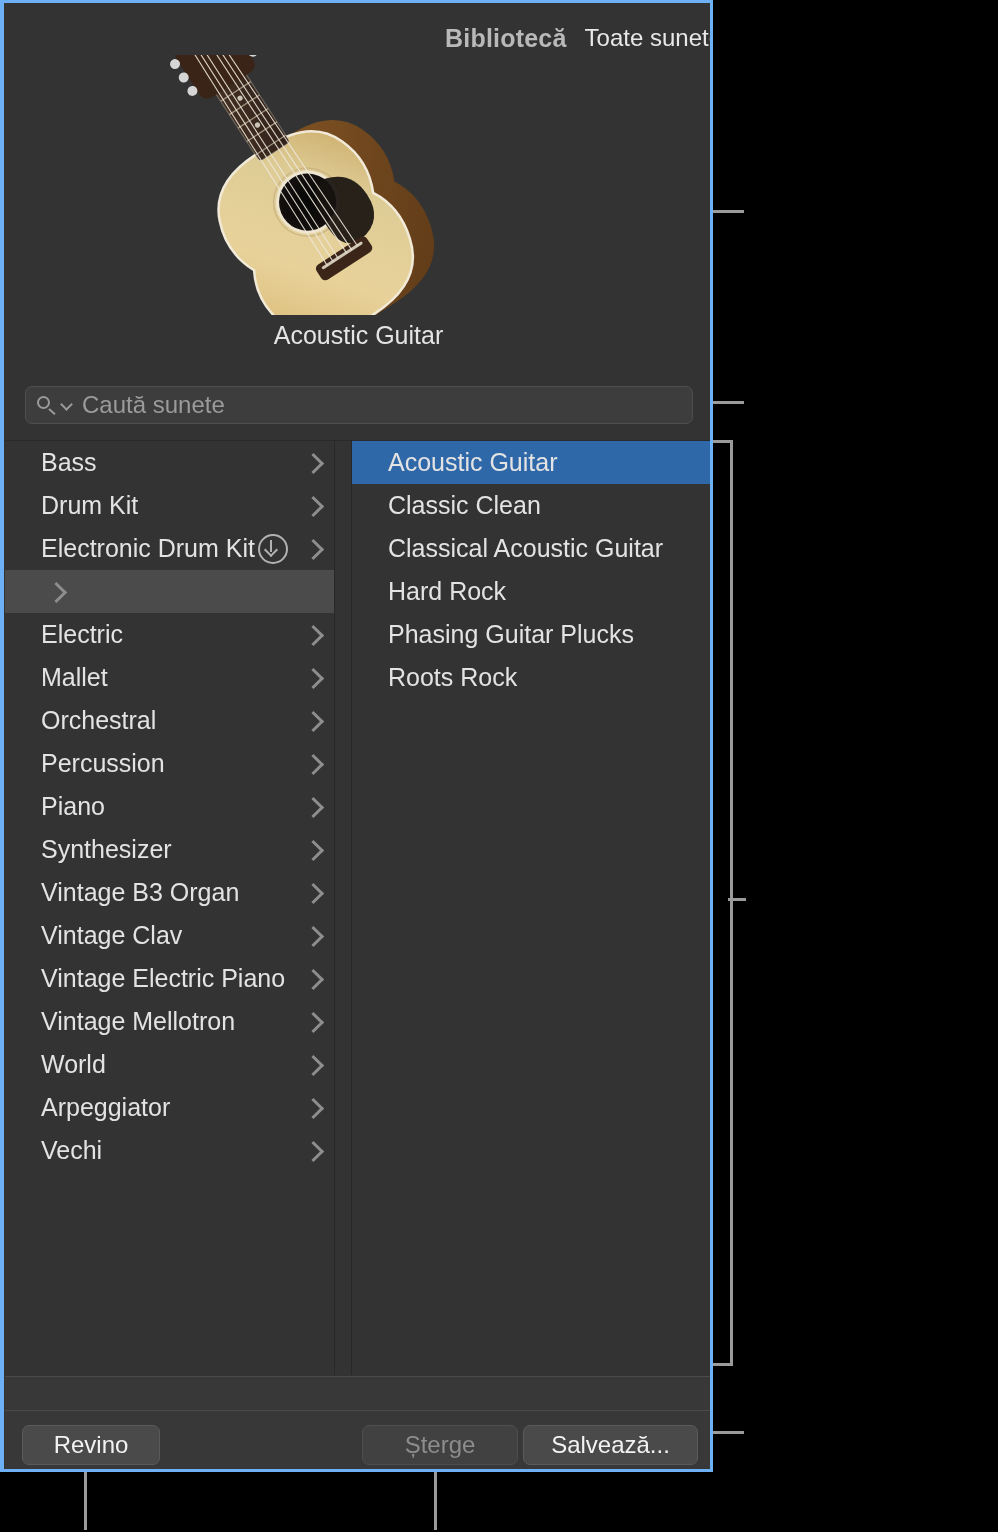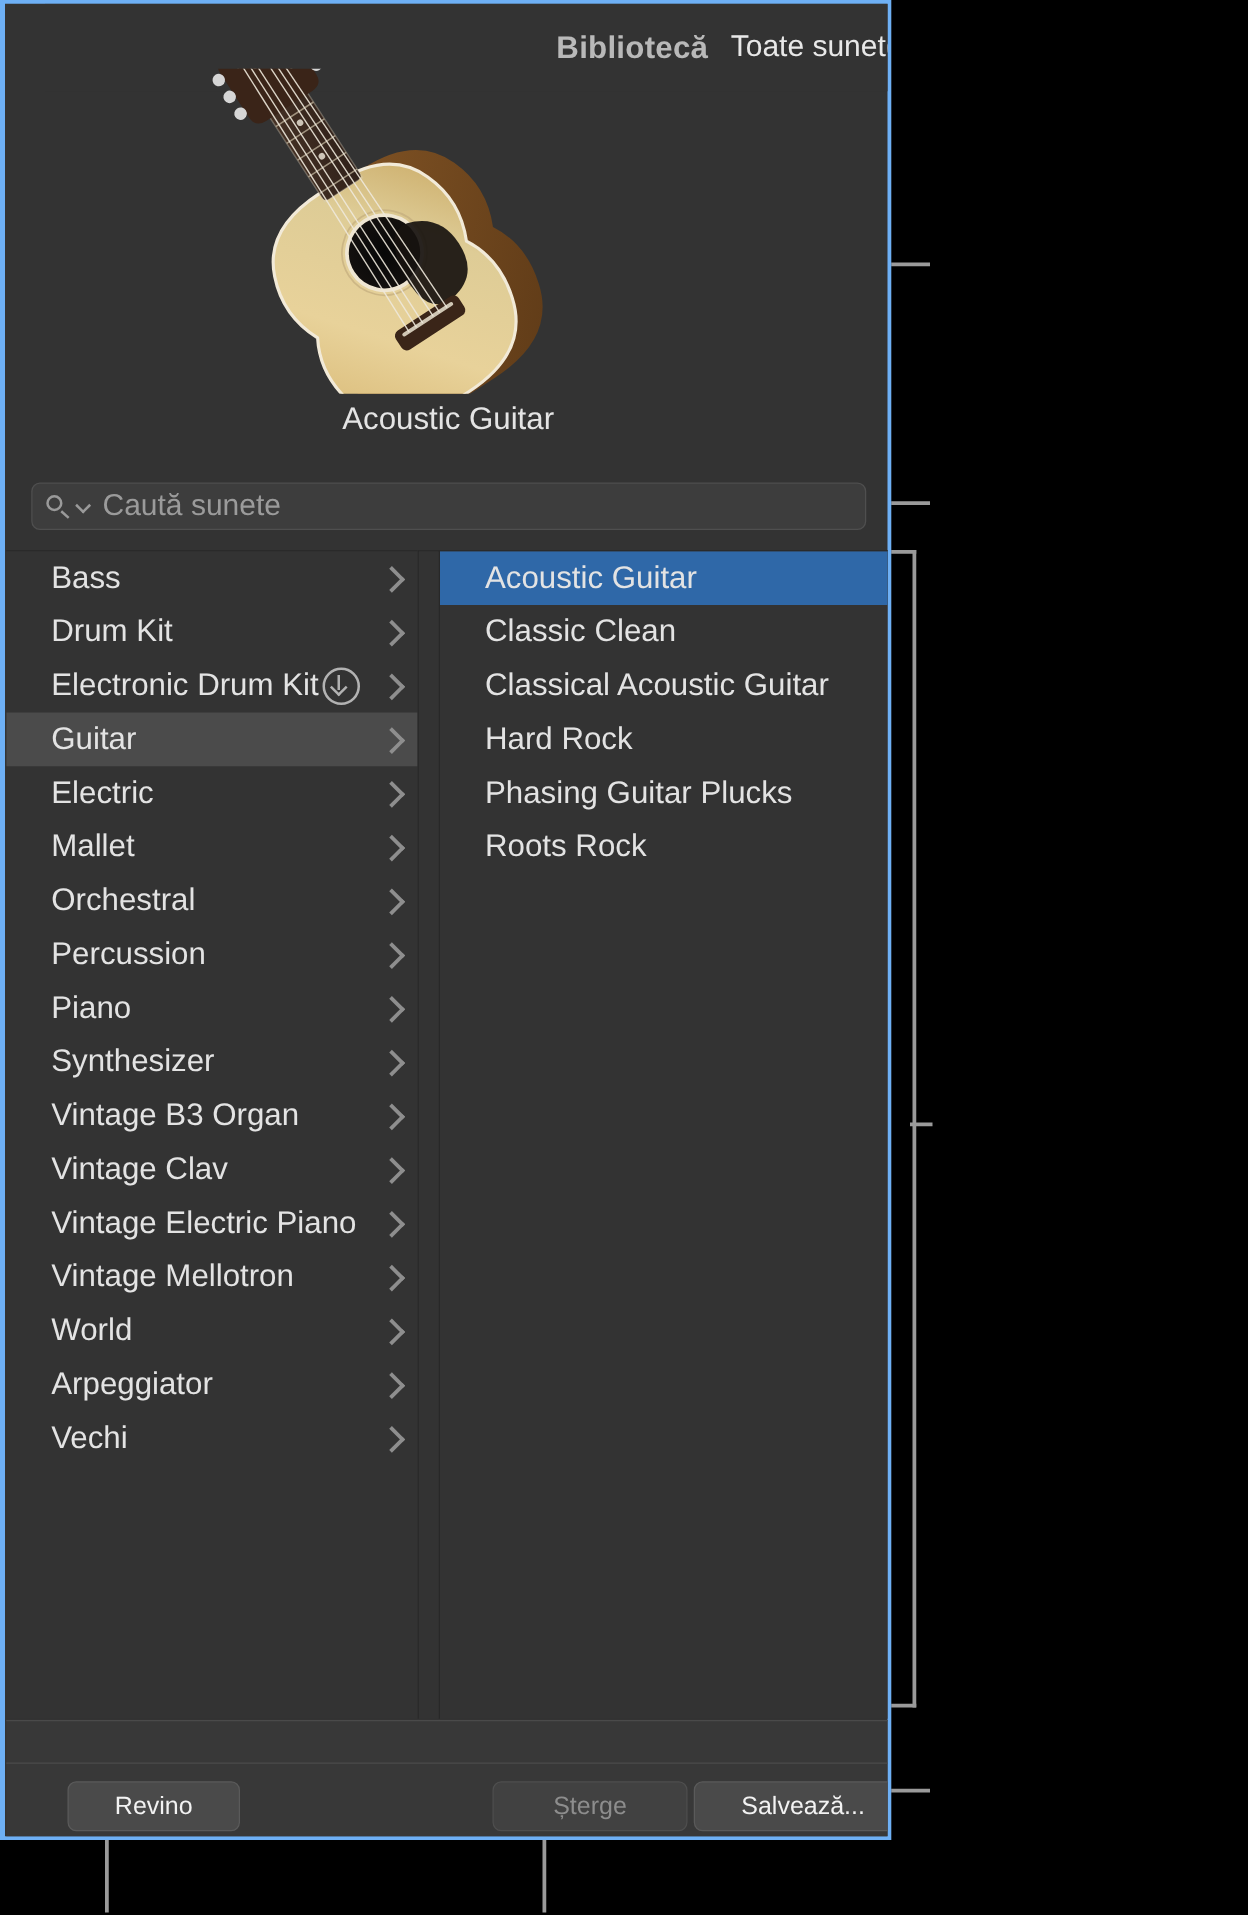--- a/index.html
+++ b/index.html
@@ -106,24 +106,23 @@
 
   
   .footer{
     position:absolute;left:1px;top:1373px;width:707px;height:94px;
     background:#383838;border-top:1px solid #4a4a4a;
   }
   .footrule{position:absolute;left:0;top:33px;width:100%;height:1px;background:#4b4b4b;}
   .btn{
     position:absolute;top:48px;height:40px;border-radius:7px;
     background:#4a4a4a;border:1px solid #5a5a5a;
-    color:#f2f2f2;font-size:20px;
+    color:#f2f2f2;font-size:24px;
     display:flex;align-items:center;justify-content:center;
     box-sizing:border-box;
-    margin-left:32px;
   }
   .btn.disabled{color:#8d8d8d;background:#414141;border-color:#4e4e4e;}
   #btn-revert{left:17px;width:138px;}
   #btn-delete{left:357px;width:156px;}
   #btn-save{left:518px;width:175px;}
 
   
   .cl{position:absolute;background:#9a9a9a;}
   .cl-h{height:3px;}
   .cl-v{width:3px;}
@@ -263,21 +262,20 @@
           <div class="row">
             <span class="lbl">Drum Kit</span>
             <span class="chev"></span>
           </div>
           <div class="row">
             <span class="lbl">Electronic Drum Kit</span>
             <span class="dl"></span>
             <span class="chev"></span>
           </div>
           <div class="row sel-grey">
-            <span class="lbl">Guitar</span>
             <span class="chev"></span>
           </div>
           <div class="row">
             <span class="lbl">Electric</span>
             <span class="chev"></span>
           </div>
           <div class="row">
             <span class="lbl">Mallet</span>
             <span class="chev"></span>
           </div>

